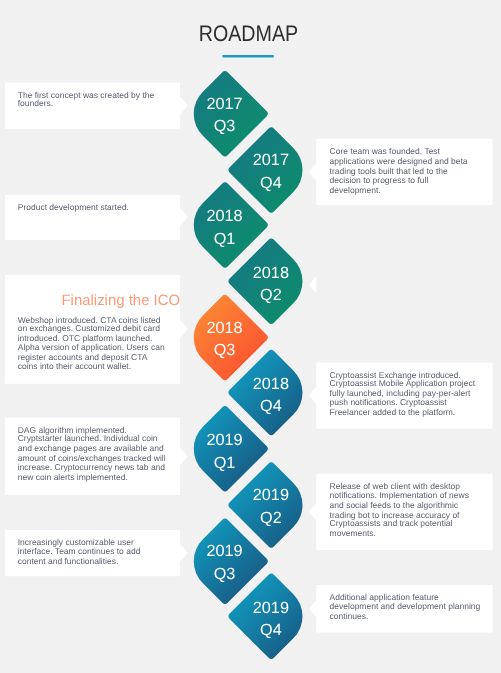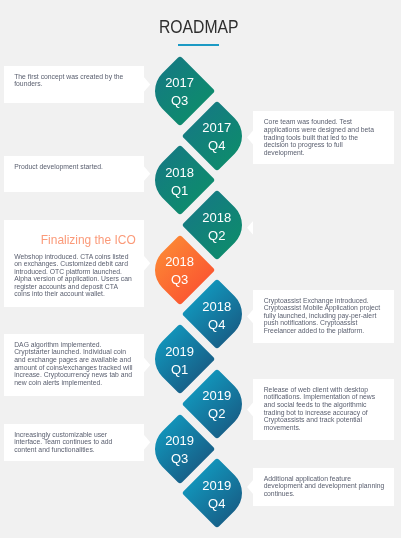--- a/index.html
+++ b/index.html
@@ -17,21 +17,21 @@
   .dia.right{border-radius:3px 25px 3px 3px;}
   .dia-label{position:absolute;width:80px;text-align:center;color:#ffffff;
              font-size:13px;line-height:18px;font-weight:400;}
 
   .card{position:absolute;background:#ffffff;box-sizing:border-box;}
   .card-text{font-size:6.8px;line-height:7.56px;color:#5b6070;}
   .card .card-text{position:absolute;left:10.4px;right:9.5px;top:7.0px;}
   .card-big{position:absolute;left:20px;right:20px;top:0;bottom:0;
             display:flex;align-items:center;justify-content:center;text-align:center;
             font-size:12px;line-height:14.5px;color:#747a87;}
-  .card-head{position:absolute;left:0;right:0;top:13.9px;text-align:left;font-size:11.95px;line-height:14px;color:#fb9a79;padding-left:37px;}
+  .card-head{position:absolute;left:0;right:0;top:13.9px;text-align:right;font-size:11.95px;line-height:14px;color:#fb9a79;}
   .card-headed .card-text{top:33.0px;left:10.4px;right:9.5px;}
   .arrow{position:absolute;width:6.4px;height:14.9px;background:#ffffff;}
   .arrow.r{clip-path:polygon(0 0,100% 50%,0 100%);}
   .arrow.l{clip-path:polygon(100% 0,0 50%,100% 100%);}
 </style>
 </head>
 <body>
 
 <div id="stage">
   <div class="title">ROADMAP</div>

